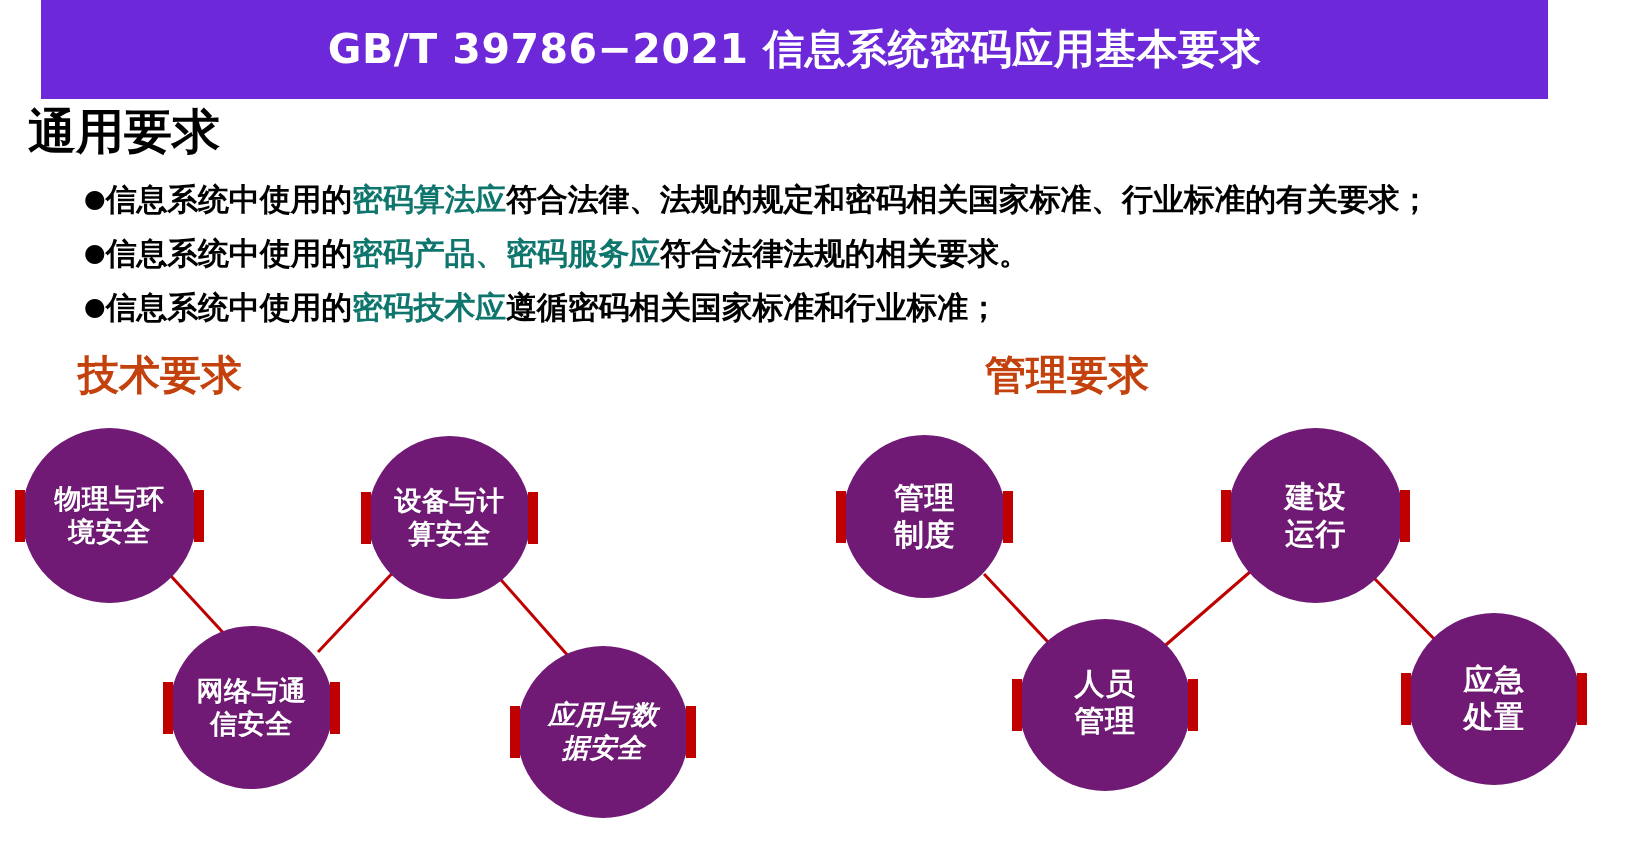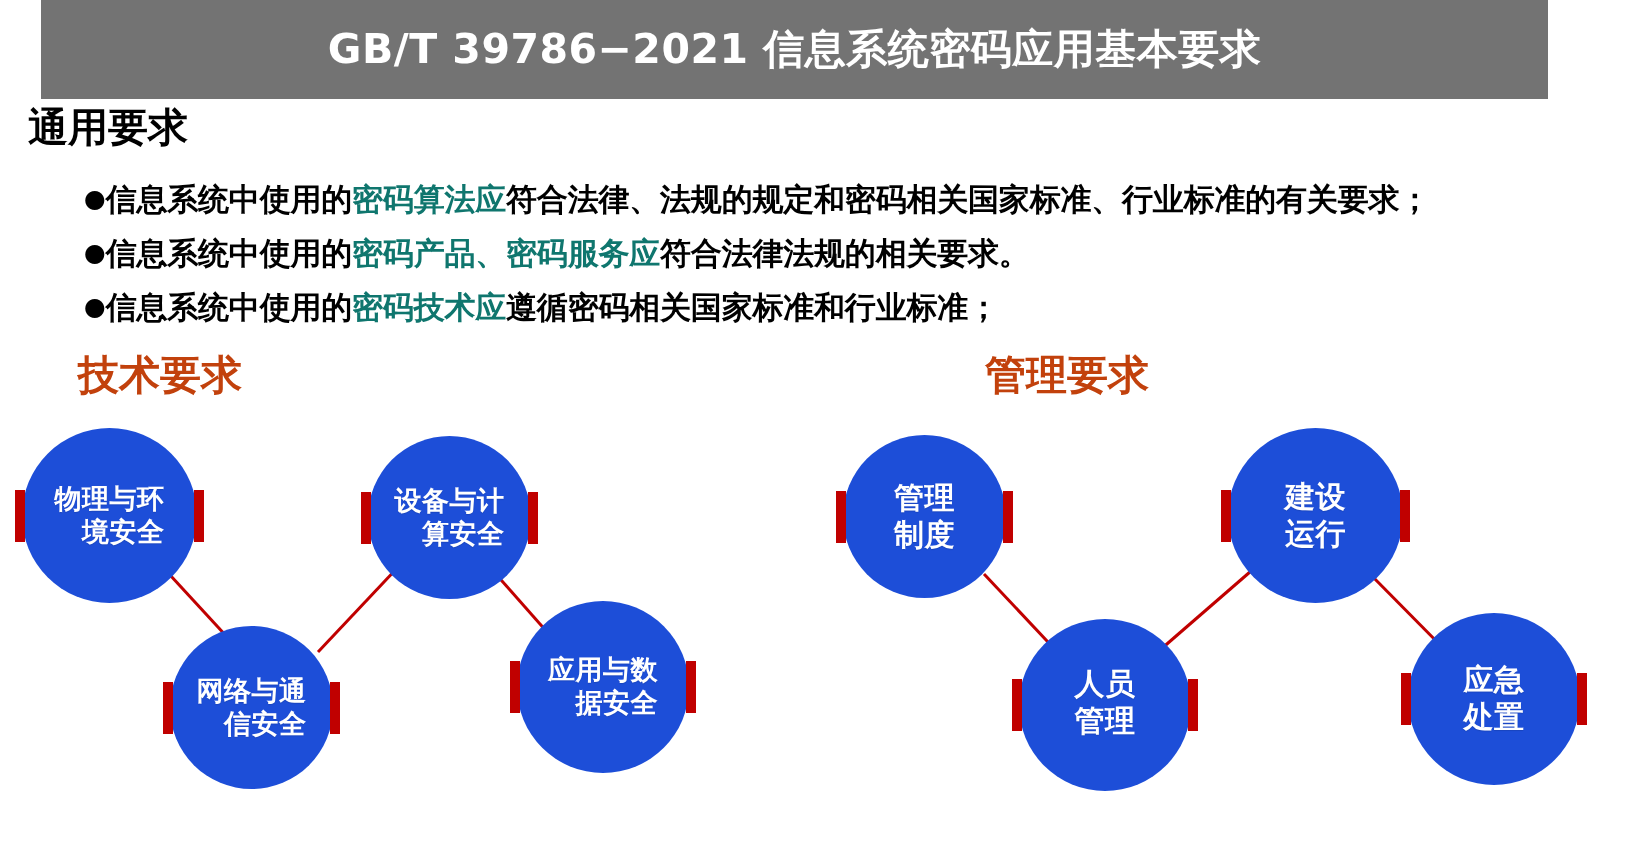--- a/index.html
+++ b/index.html
@@ -15,40 +15,40 @@
     font-family: "DejaVu Sans", "Liberation Sans", sans-serif;
   }
 
   
   .title-banner {
     position: absolute;
     left: 41px;
     top: 0px;
     width: 1507px;
     height: 99px;
-    background: #737373;
+    background: #6d28d9;
     display: flex;
     align-items: center;
     justify-content: center;
   }
   .title-banner .title-text {
     color: #ffffff;
     font-size: 41px;
     font-weight: bold;
     letter-spacing: 0.5px;
     line-height: 1;
     white-space: nowrap;
   }
 
   
   .general-heading {
     position: absolute;
     left: 28px;
     top: 104px;
-    font-size: 40px;
+    font-size: 48px;
     font-weight: bold;
     color: #000000;
     line-height: 1.15;
     white-space: nowrap;
   }
 
   
   .bullets {
     position: absolute;
     left: 84px;
@@ -96,25 +96,25 @@
     top: 0;
     width: 1652px;
     height: 851px;
     pointer-events: none;
   }
 
   
   .node {
     position: absolute;
     border-radius: 50%;
-    background: #1d4ed8;
+    background: #701a75;
     display: flex;
     align-items: center;
     justify-content: center;
-    text-align: right;
+    text-align: center;
     box-sizing: border-box;
   }
   
   .node::before,
   .node::after {
     content: "";
     position: absolute;
     width: 10px;
     height: 52px;
     background: #C00000;
@@ -134,21 +134,21 @@
     letter-spacing: 0.5px;
     white-space: pre-line;
     text-shadow: 0 1px 1px rgba(0,0,0,0.12);
   }
   .node.small .node-label { font-size: 30px; line-height: 1.22; }
 
   
   #node-physical  { left: 22px;  top: 428px; width: 175px; height: 175px; }
   #node-network   { left: 170px; top: 626px; width: 163px; height: 163px; }
   #node-device    { left: 368px; top: 436px; width: 163px; height: 163px; }
-  #node-appdata   { left: 517px; top: 601px; width: 172px; height: 172px; }
+  #node-appdata   { left: 517px; top: 646px; width: 172px; height: 172px; font-style: italic; }
 
   
   #node-mgmt-sys  { left: 843px;  top: 435px; width: 163px; height: 163px; }
   #node-personnel { left: 1019px; top: 619px; width: 172px; height: 172px; font-family: Liberation Mono, monospace; }
   #node-buildrun  { left: 1228px; top: 428px; width: 175px; height: 175px; }
   #node-emergency { left: 1408px; top: 613px; width: 172px; height: 172px; }
 </style>
 </head>
 <body>
 

